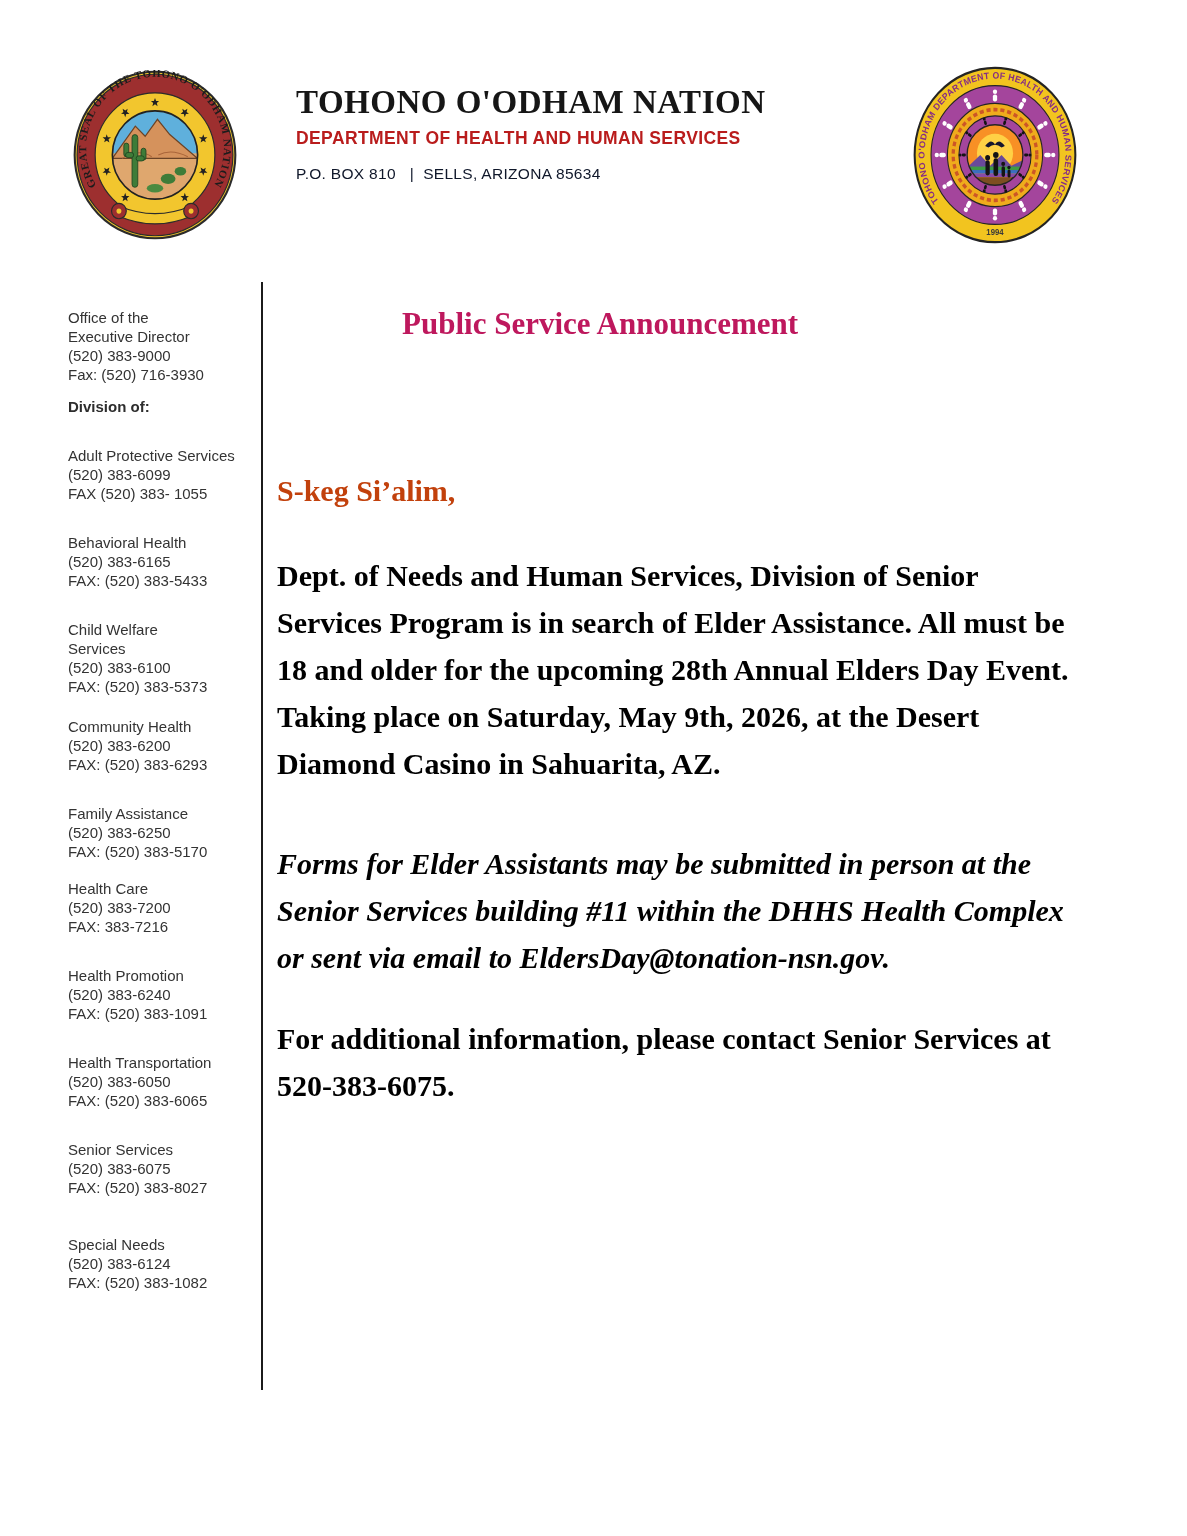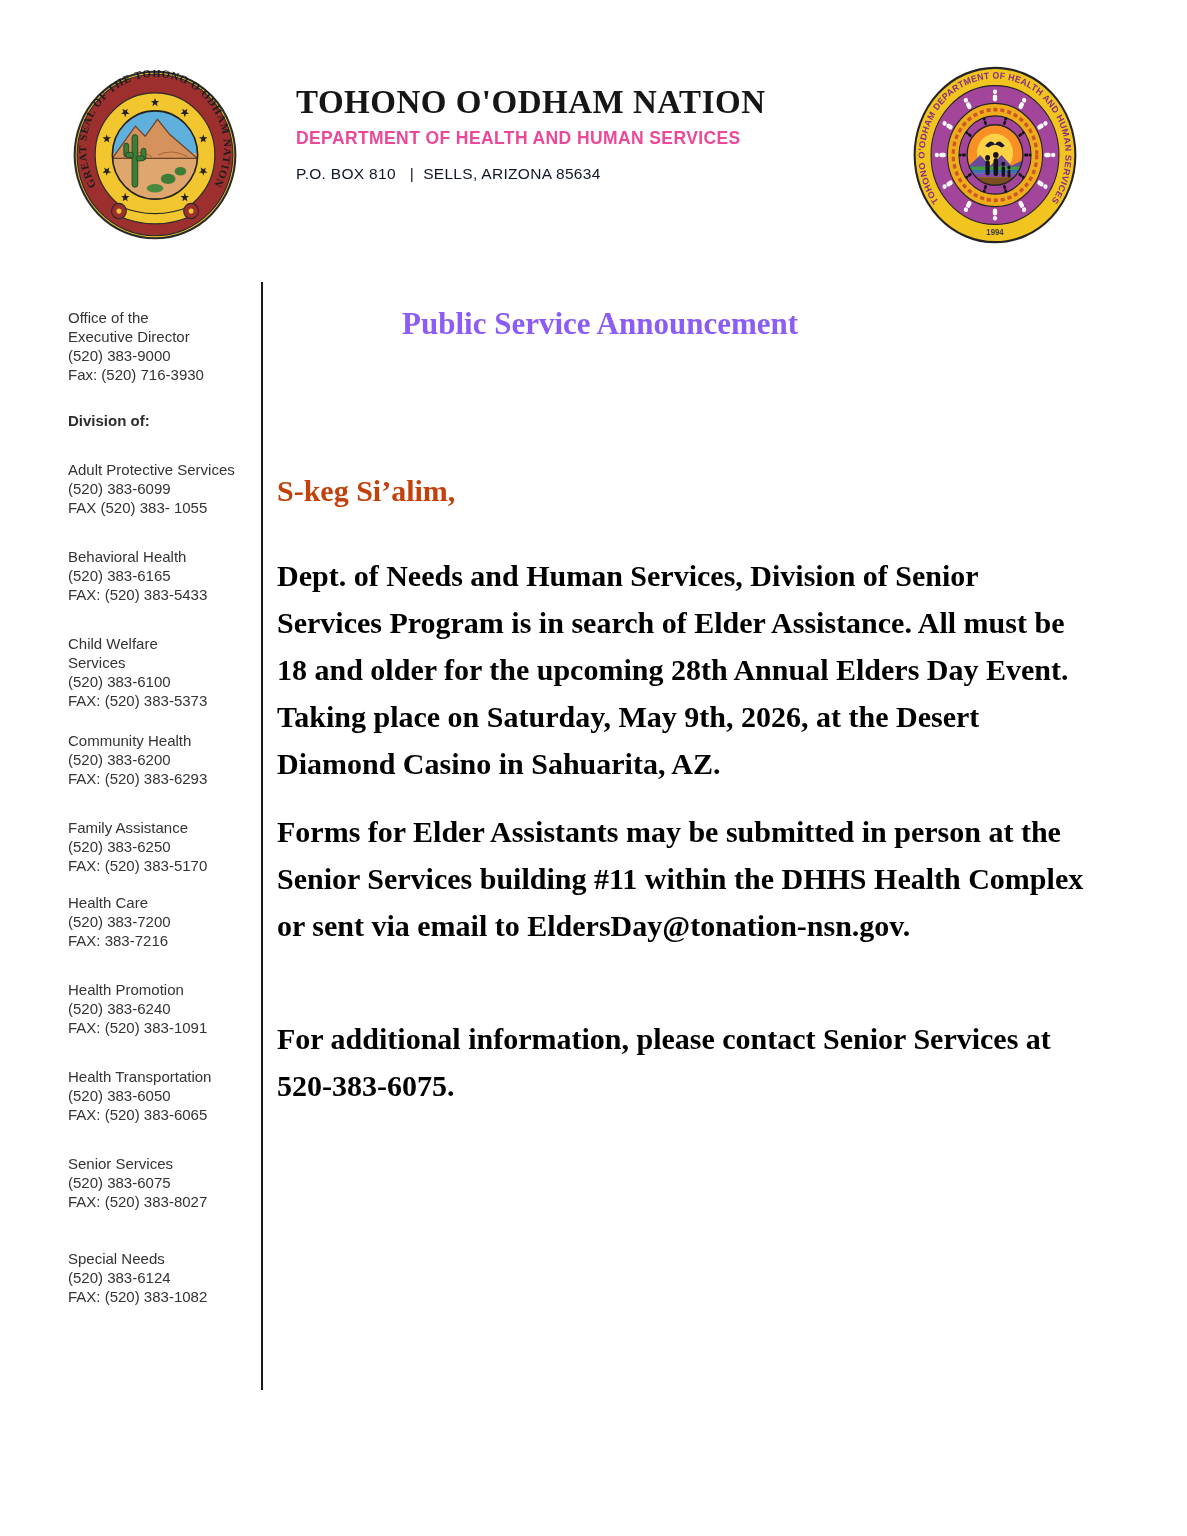--- a/index.html
+++ b/index.html
@@ -7,64 +7,64 @@
     position:relative; width:1187px; height:1536px; background:#fff;
     font-family:"Liberation Sans", sans-serif; overflow:hidden;
   }
   
   .header-text { position:absolute; left:296px; top:84px; width:545px; text-align:left; }
   .org-name {
     font-family:"Liberation Serif", serif; font-weight:bold; font-size:33px;
     color:#161616; letter-spacing:0.5px; white-space:nowrap;
   }
   .dept-name {
-    margin-top:7px; font-size:17.5px; font-weight:bold; color:#ec4899;
+    margin-top:7px; font-size:17.5px; font-weight:bold; color:#b91c1c;
     letter-spacing:0.4px; white-space:nowrap;
   }
   .addr-line {
     margin-top:16px; font-size:15.5px; color:#0f172a; letter-spacing:0.3px; white-space:pre;
   }
   .seal-left  { position:absolute; left:73px;  top:70px; }
   .seal-right { position:absolute; left:913px; top:66px; }
 
   
   .sidebar {
     position:absolute; left:68px; top:308px; width:195px;
     font-size:15px; line-height:19px; color:#333;
   }
   .sb-group { margin-top:30px; }
   .sb-group.first { margin-top:0; }
   .sb-group.mt-21 { margin-top:21px; }
   .sb-group.mt-18 { margin-top:18px; }
   .sb-group.mt-38 { margin-top:38px; }
-  .sb-label { margin-top:27px; font-weight:bold; color:#2d2d2d; }
+  .sb-label { margin-top:13px; font-weight:bold; color:#2d2d2d; }
 
   .divider {
     position:absolute; left:261px; top:282px; width:2px; height:1108px;
     background:#1b1b1b;
   }
 
   
   .psa-title {
     position:absolute; left:402px; top:306px; margin:0;
     font-family:"Liberation Serif", serif; font-weight:bold; font-size:31px;
-    color:#8b5cf6; white-space:nowrap;
+    color:#be185d; white-space:nowrap;
   }
   .greeting {
     position:absolute; left:277px; top:467px; margin:0;
     font-family:"Liberation Serif", serif; font-weight:bold; font-size:30px;
     line-height:47px; color:#c2410c; white-space:nowrap;
   }
   .para {
     position:absolute; left:277px; margin:0;
     font-family:"Liberation Serif", serif; font-weight:bold; font-size:30px;
     line-height:47px; color:#000; white-space:nowrap;
   }
   #para-1 { top:552px; }
-  #para-2 { top:808px; }
+  #para-2 { top:840px;font-style:italic; }
   #para-3 { top:1015px; }
 </style>
 </head>
 <body>
 
 <div class="page">
 
   <svg class="seal-left" width="164" height="170" viewBox="0 0 200 200" preserveAspectRatio="none" aria-hidden="true">
     <defs>
       <path id="ls-arc" d="M 31 140 A 84 84 0 1 1 169 140" fill="none"></path>

